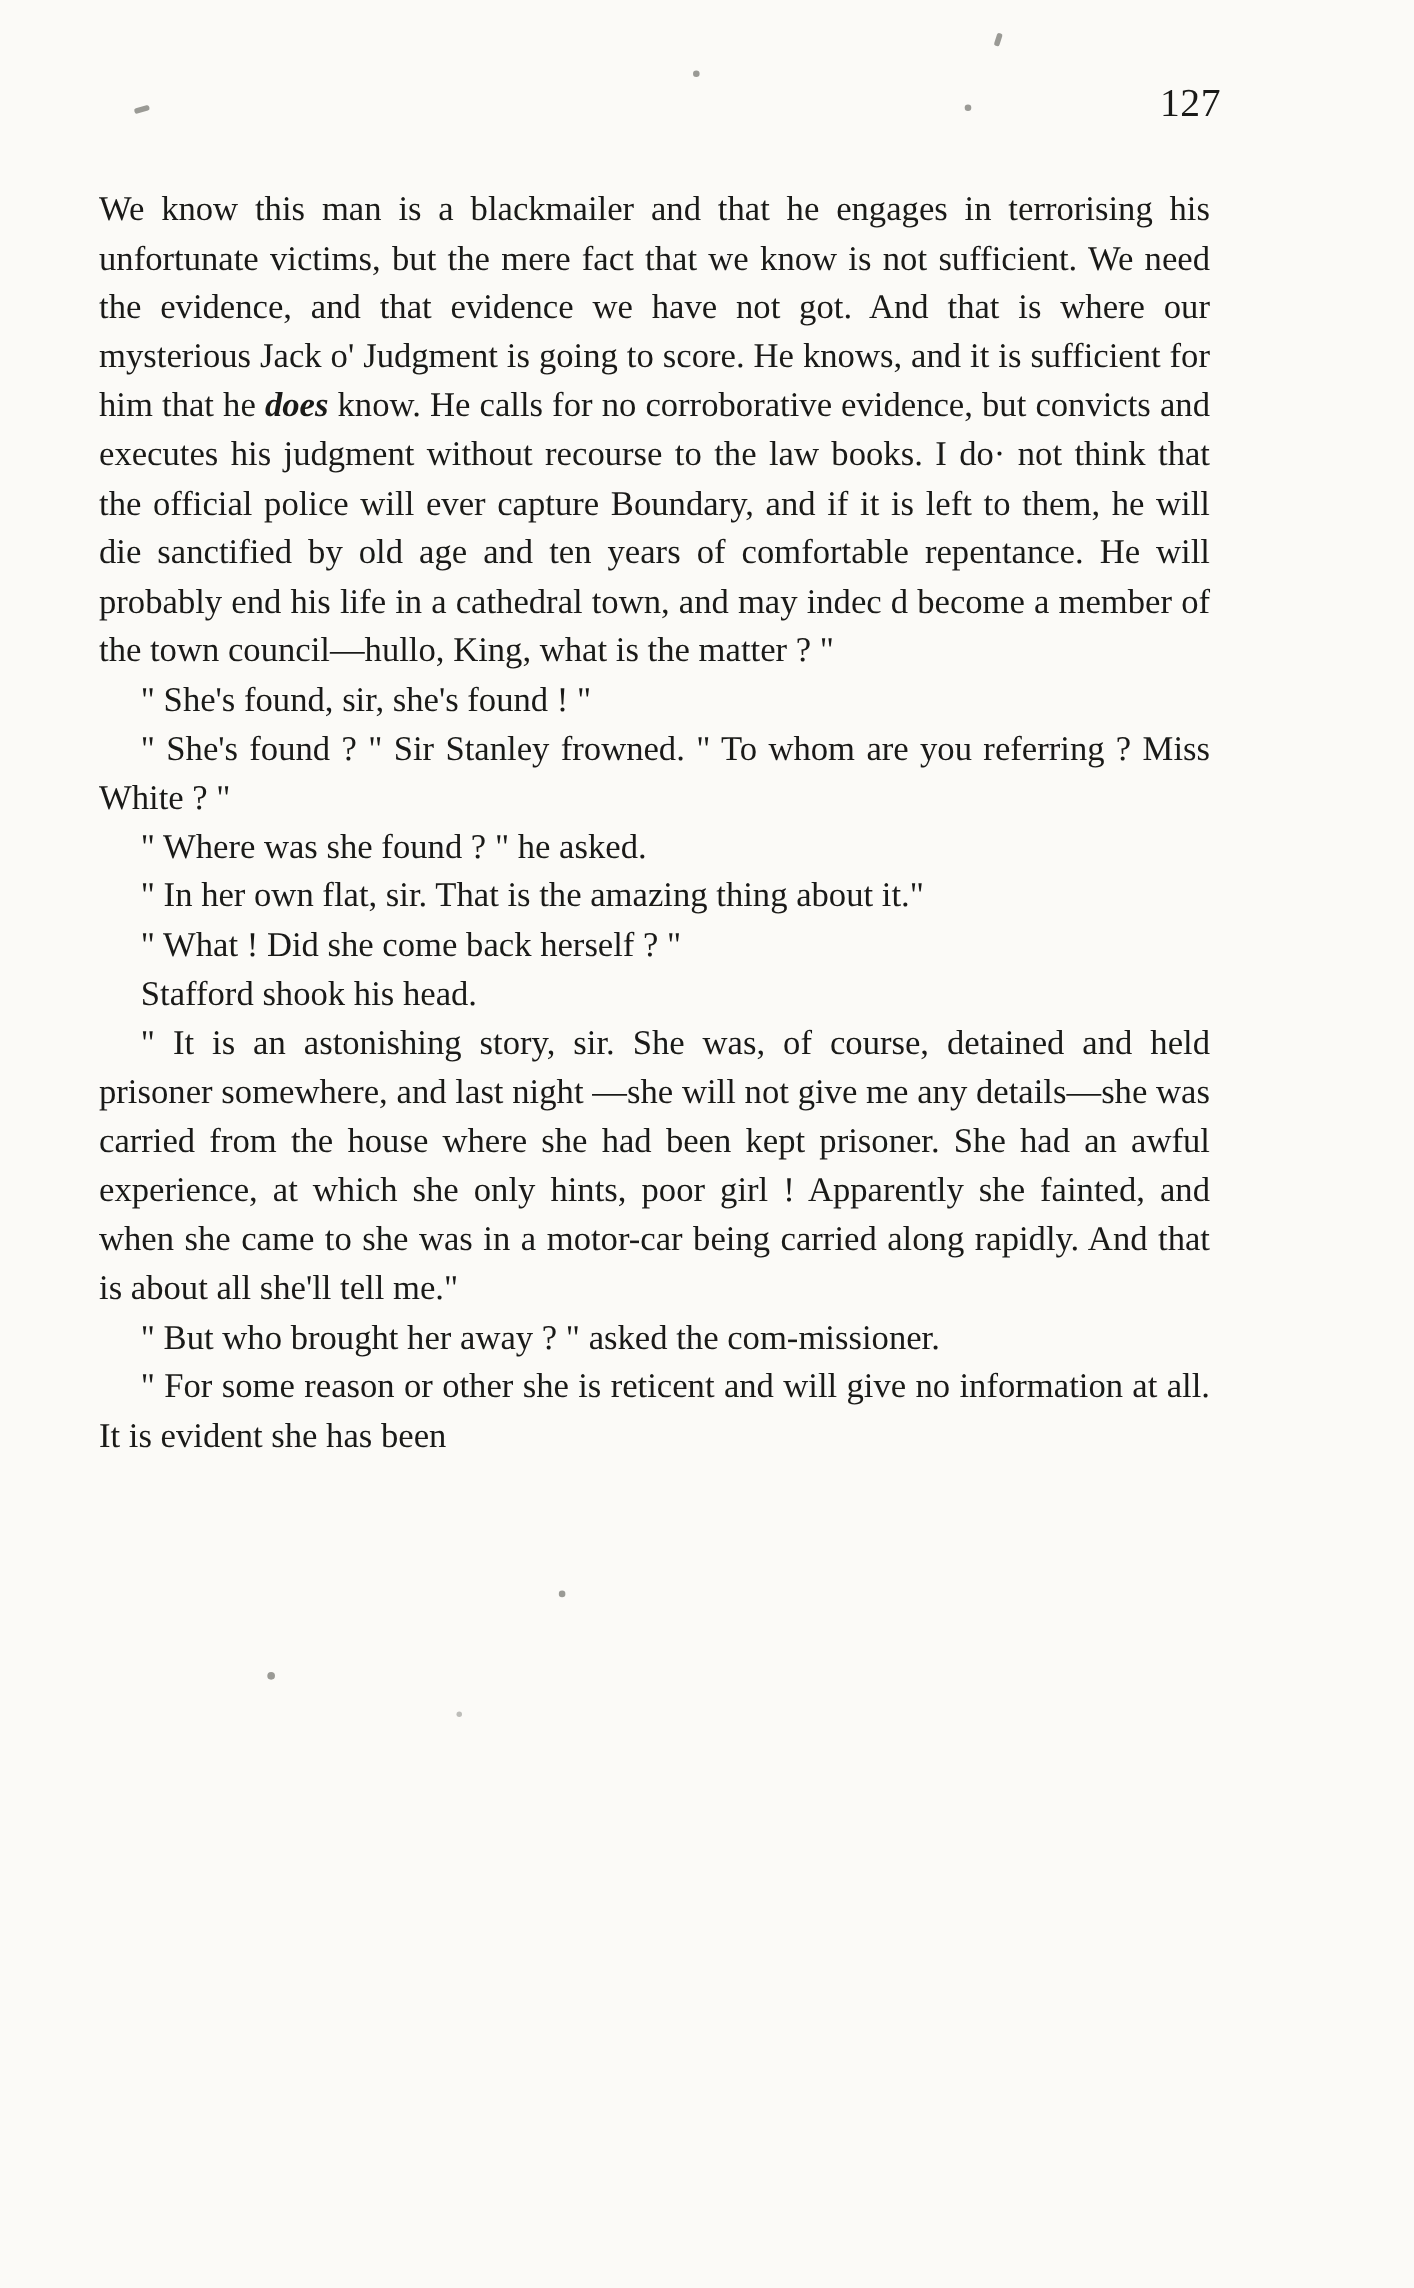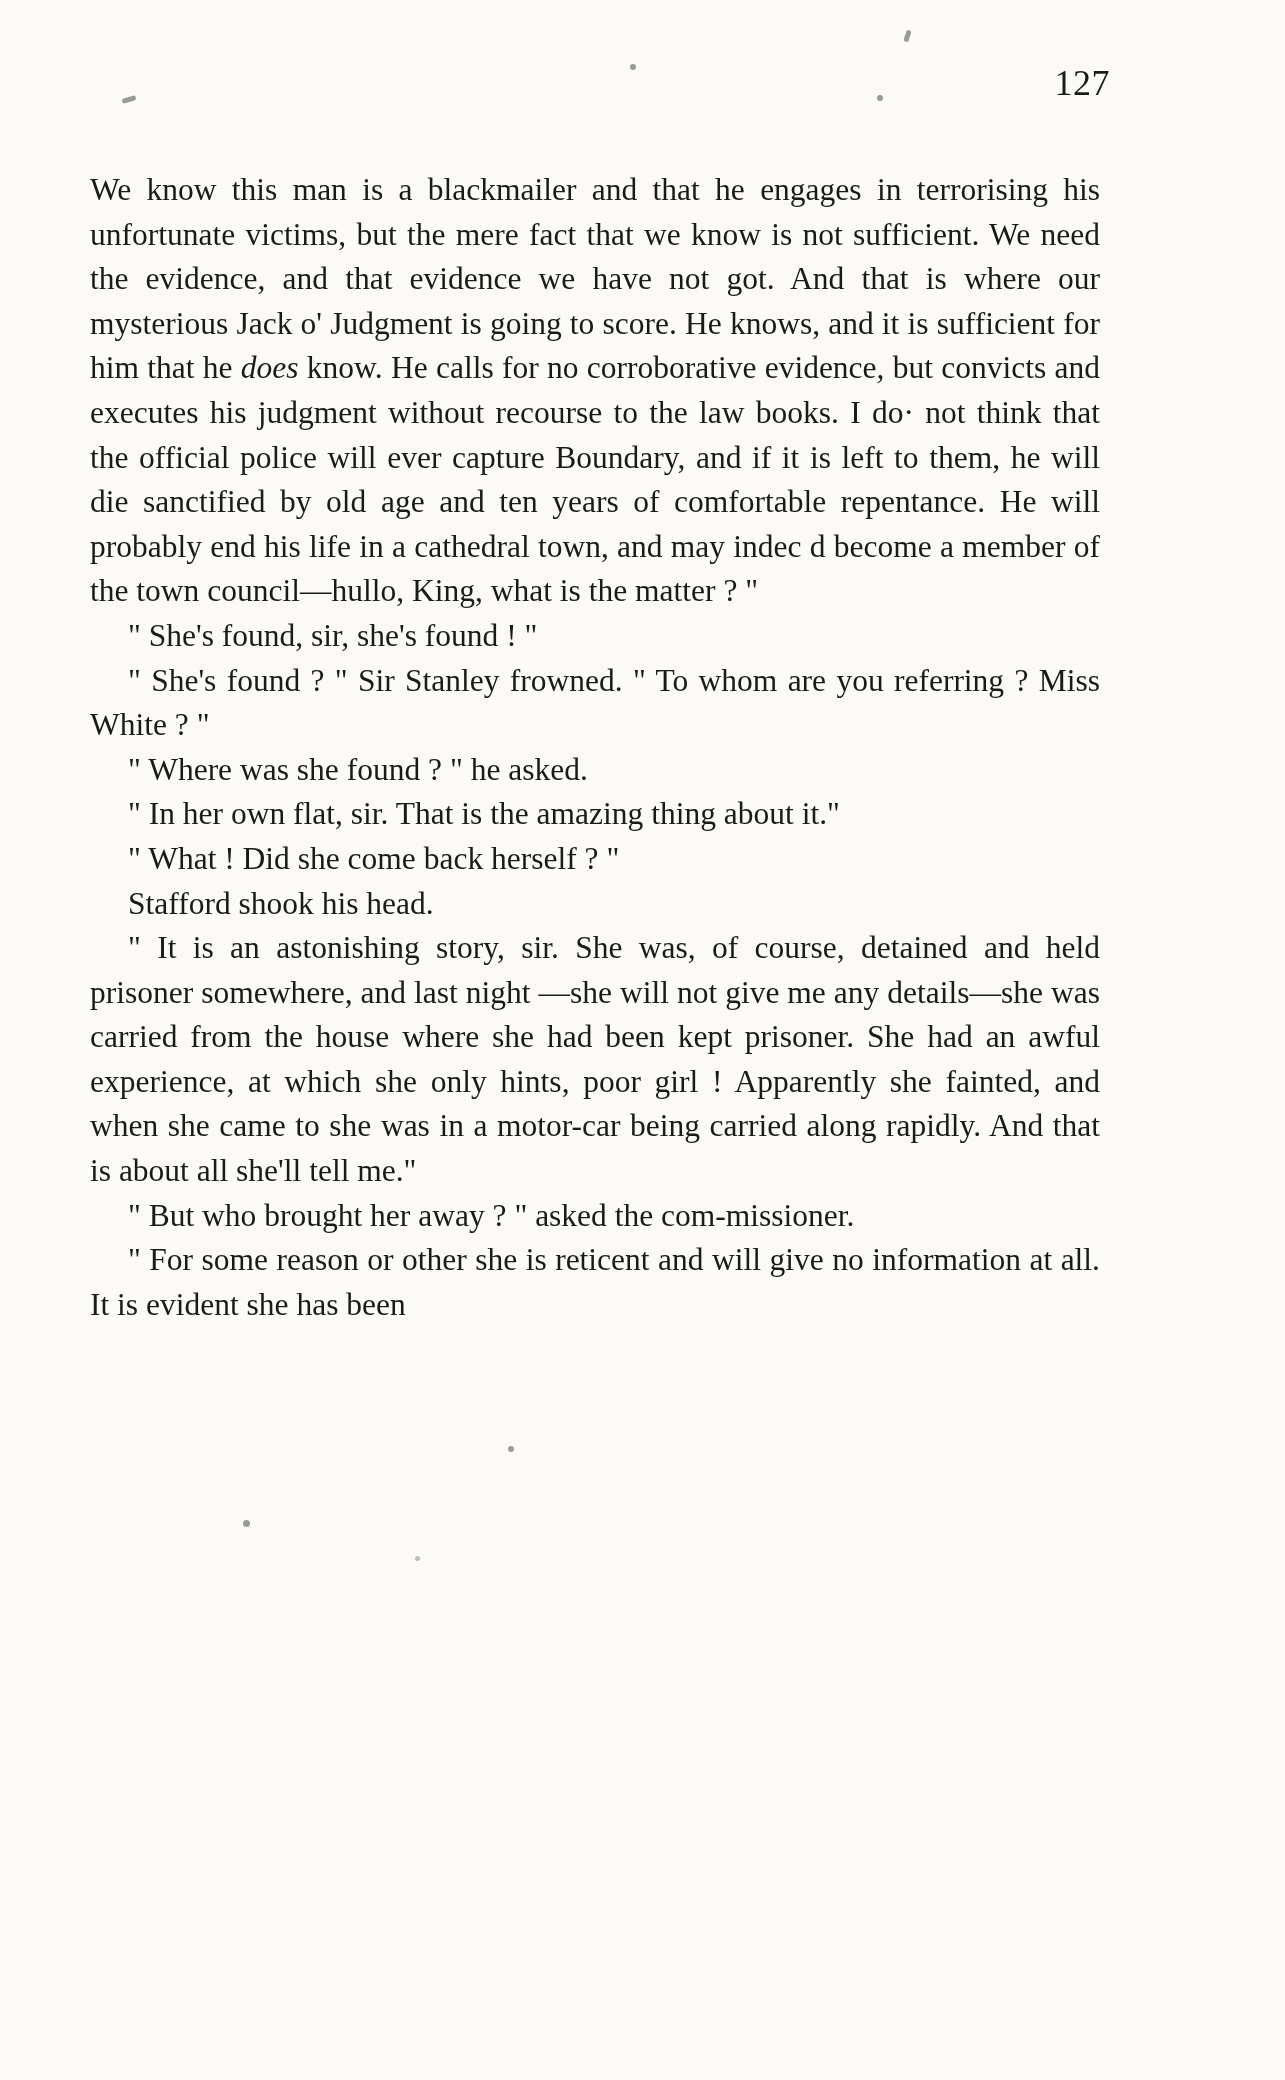--- a/index.html
+++ b/index.html
@@ -38,41 +38,42 @@
   }
   .header-title {
     font-size: 38px;
     letter-spacing: 2.2px;
     font-family: "Liberation Serif", serif;
     white-space: nowrap;
   }
   .header-folio {
     position: absolute;
     right: 18px;
-    bottom: 16px;
+    bottom: 6px;
     font-size: 36px;
     letter-spacing: 0.5px;
   }
   .body-text {
     font-size: 31.5px;
     line-height: 44.6px;
     text-align: justify;
     text-justify: inter-word;
     width: 1010px;
     margin-left: 2px;
   }
   .para {
     margin: 0;
     text-indent: 0;
   }
   .para.indent {
     text-indent: 38px;
   }
   .para em {
     font-style: italic;
+    font-weight: bold;
   }
   
   .speck {
     position: absolute;
     background: #4a4a46;
     border-radius: 50%;
     opacity: 0.55;
   }
   .speck.s1 { left: 905px; top: 30px;  width: 5px; height: 12px; border-radius: 2px; transform: rotate(18deg); }
   .speck.s2 { left: 630px; top: 64px;  width: 6px; height: 6px; }

